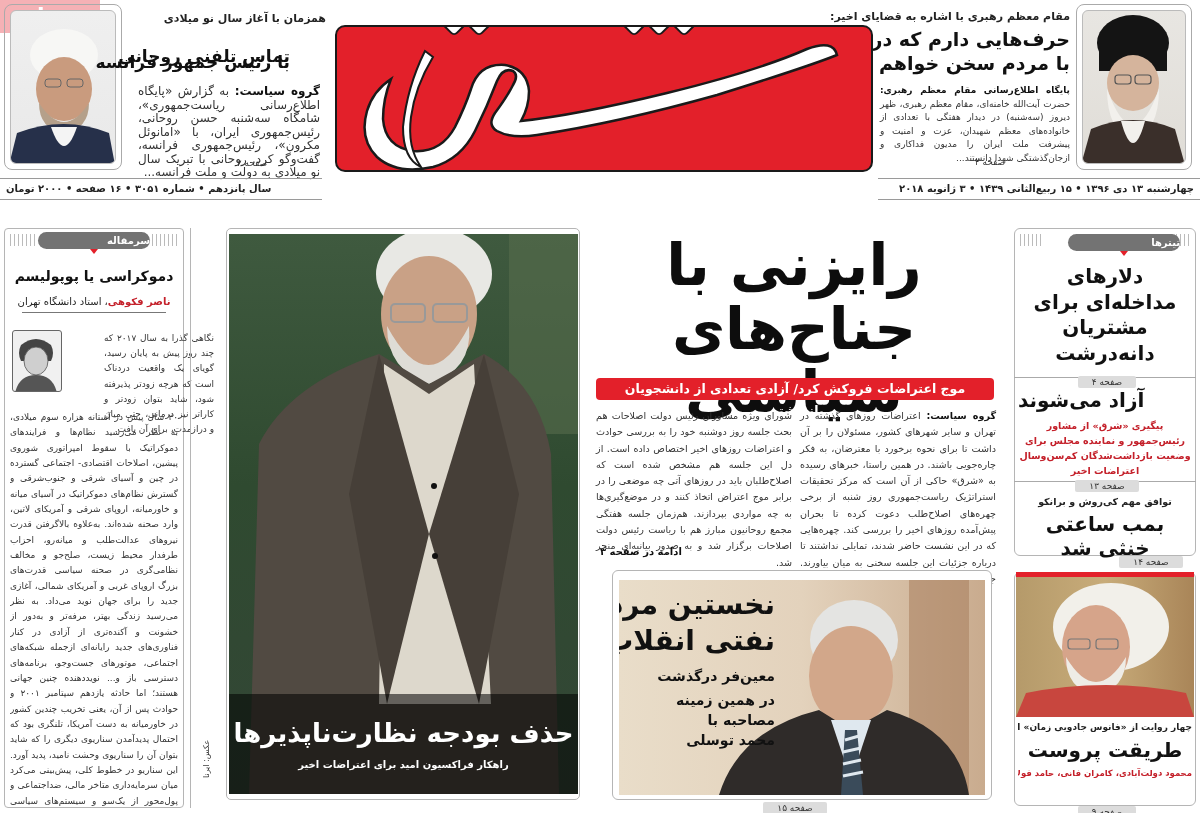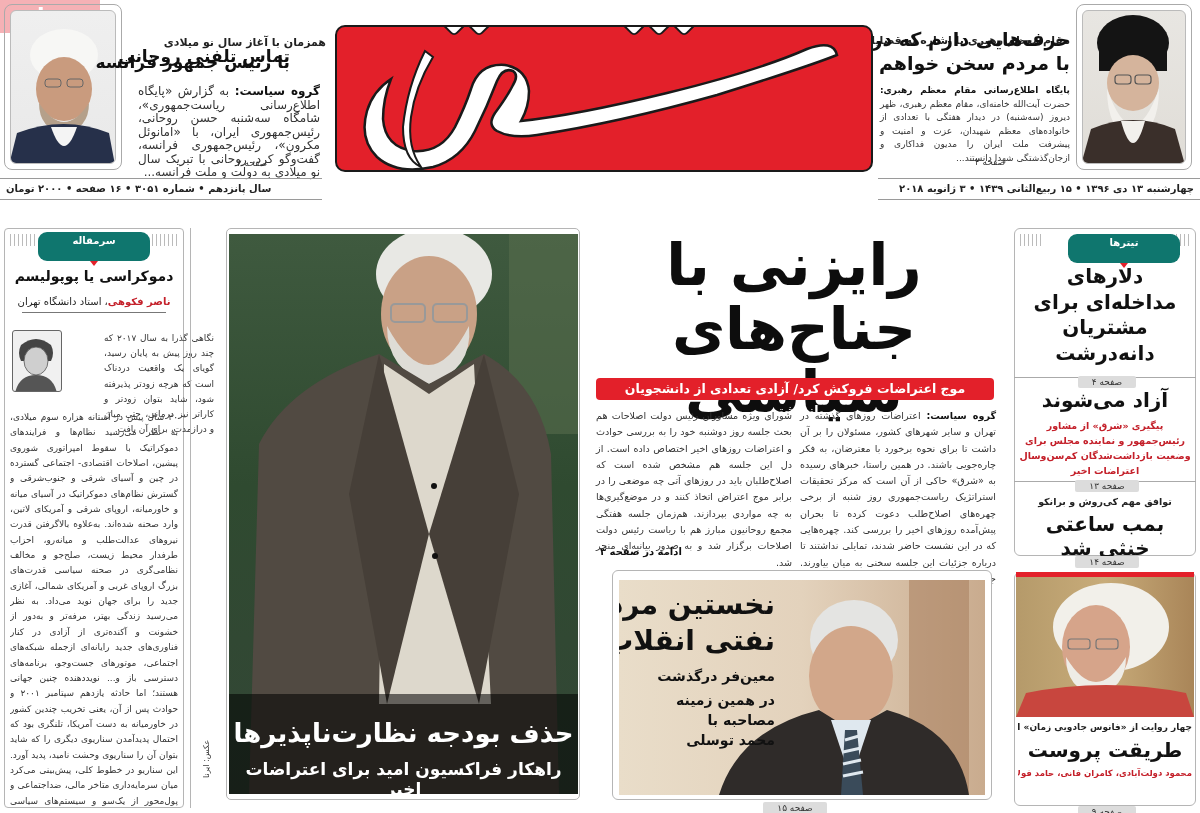--- a/index.html
+++ b/index.html
@@ -19,34 +19,34 @@
   }
   .logo-sub {
     position: absolute; right: 22px; bottom: 4px; color: #fff; font-family: "DejaVu Serif", serif;
     font-size: 34px; font-style: italic; font-weight: bold;
     -webkit-text-stroke: 1px #1a1a1a; letter-spacing: 1px;
   }
 
   .portrait { position: absolute; background: #ddd; border: 1px solid #bbb; border-radius: 6px; overflow: hidden; }
   .portrait-frame { position: absolute; border: 1px solid #aaa; border-radius: 8px; }
 
-  .kicker { font-size: 11px; font-weight: bold; color: #222; text-align: right; margin-top: 24px; }
+  .kicker { font-size: 11px; font-weight: bold; color: #222; text-align: right; }
   .head-lg { font-weight: bold; color: #111; text-align: right; line-height: 1.2; }
   .body-txt { font-size: 9.5px; line-height: 15.3px; color: #333; text-align: justify; text-align-last: right; }
   .body-txt b { color: #111; }
   .page-ref { font-size: 9px; color: #333; text-align: center; }
   .pill-grey { display: inline-block; background: #dcdcdc; padding: 1px 14px; border-radius: 2px; font-size: 9px; color: #333; }
 
   .dateline { position: absolute; font-size: 10px; font-weight: bold; color: #222; white-space: nowrap; }
 
   
   .box { position: absolute; border: 1px solid #b5b5b5; border-radius: 6px; background: #fff; }
   .red-pill {
-    position: absolute; background: #0f766e; color: #fff; font-size: 10px; font-weight: bold;
-    text-align: center; border-radius: 9px; height: 29px; line-height: 17px;
+    position: absolute; background: #737373; color: #fff; font-size: 10px; font-weight: bold;
+    text-align: right; border-radius: 9px; height: 17px; line-height: 17px;
   }
   .red-pill::after {
     content: ""; position: absolute; left: 50%; bottom: -5px; margin-left: -4px;
     border-left: 4px solid transparent; border-right: 4px solid transparent; border-top: 5px solid #e3202a;
   }
   .hatch { position: absolute; height: 12px; background: repeating-linear-gradient(90deg, #bbb 0 1px, transparent 1px 4px); }
 
   .sub-red { color: #c4202a; font-weight: bold; text-align: center; }
 
   .main-head { position: absolute; font-weight: bold; text-align: center; color: #0d0d0d; line-height: 1.08; }
@@ -173,21 +173,21 @@
     <rect x="204" y="70" width="34" height="18" rx="4" fill="none" stroke="#999" stroke-width="2"></rect>
     <path d="M20 560 L30 210 Q60 150 150 120 L200 150 L255 120 Q310 150 322 220 L330 560Z" fill="#514a42"></path>
     <path d="M155 130 L200 160 L245 130 L262 470 L150 470Z" fill="#ddd8cc"></path>
     <path d="M150 120 L200 300 L158 470 L120 260Z" fill="#463f38"></path>
     <path d="M255 120 L200 300 L250 470 L290 260Z" fill="#463f38"></path>
     <circle cx="205" cy="252" r="3" fill="#111"></circle>
     <circle cx="206" cy="322" r="3" fill="#111"></circle>
   </svg>
   <div class="caption-band" style="top:460px; height:100px;"></div>
   <div class="abs" style="left:0; right:0; top:484px; font-size:26px; font-weight:bold; color:#fff; text-align:center;">حذف بودجه نظارت‌ناپذیرها</div>
-  <div class="abs" style="left:0; right:0; top:525px; font-size:17px; font-weight:bold; color:#fff; text-align:center;">راهکار فراکسیون امید برای اعتراضات اخیر</div>
+  <div class="abs" style="left:0; right:0; top:525px; font-size:10px; font-weight:bold; color:#fff; text-align:center;">راهکار فراکسیون امید برای اعتراضات اخیر</div>
 </div>
 <div class="credit" style="left:202px; top:740px; height:60px;">عکس: ایرنا</div>
 
 <div class="main-head" style="left:592px; top:234px; width:404px; font-size:58px;">رایزنی با</div>
 <div class="main-head" style="left:592px; top:298px; width:404px; font-size:58px;">جناح‌های سیاسی</div>
 <div class="red-bar" style="left:596px; top:378px; width:398px;">موج اعتراضات فروکش کرد/ آزادی تعدادی از دانشجویان بازداشتی</div>
 
 <div class="abs body-txt" style="left:800px; top:408px; width:196px; font-size:9.6px; line-height:16.3px;">
   <b>گروه سیاست:</b>
   <span>اعتراضات روزهای گذشته در تهران و سایر شهرهای کشور، مسئولان را بر آن داشت تا برای نحوه برخورد با معترضان، به فکر چاره‌جویی باشند. در همین راستا، خبرهای رسیده به «شرق» حاکی از آن است که مرکز تحقیقات استراتژیک ریاست‌جمهوری روز شنبه از برخی چهره‌های اصلاح‌طلب دعوت کرده تا بحران پیش‌آمده روزهای اخیر را بررسی کند. چهره‌هایی که در این نشست حاضر شدند، تمایلی نداشتند تا درباره جزئیات این جلسه سخنی به میان بیاورند. جلسه</span>
@@ -221,30 +221,30 @@
 <div class="hatch" style="left:1020px; top:234px; width:22px;"></div>
 <div class="hatch" style="left:1168px; top:234px; width:22px;"></div>
 <div class="red-pill" style="left:1048px; top:234px; width:112px;margin-left:20px;">تیترها</div>
 
 <div class="abs head-lg" style="left:1018px; top:264px; width:174px; font-size:20px; text-align:center; line-height:1.28;">دلارهای مداخله‌ای برای مشتریان دانه‌درشت</div>
 <div class="rule" style="left:1014px; top:377px; width:182px; background:#aaa;"></div>
 <div class="abs" style="left:1072px; top:370px; width:70px; text-align:center;">
   <span class="pill-grey">صفحه ۴</span>
 </div>
 
-<div class="abs head-lg" style="left:1018px; top:388px; width:174px; font-size:20px; text-align:center;">آزاد می‌شوند</div>
+<div class="abs head-lg" style="left:1018px; top:388px; width:174px; font-size:20px; text-align:left;">آزاد می‌شوند</div>
 <div class="abs sub-red" style="left:1018px; top:418px; width:174px; font-size:9.5px; line-height:15px;">پیگیری «شرق» از مشاور رئیس‌جمهور و نماینده مجلس برای وضعیت بازداشت‌شدگان کم‌سن‌وسال اعتراضات اخیر</div>
 <div class="rule" style="left:1014px; top:481px; width:182px; background:#aaa;"></div>
 <div class="abs" style="left:1072px; top:474px; width:70px; text-align:center;">
   <span class="pill-grey">صفحه ۱۳</span>
 </div>
 
 <div class="abs" style="left:1018px; top:496px; width:174px; font-size:9.5px; font-weight:bold; text-align:center; color:#222;">توافق مهم کی‌روش و برانکو</div>
 <div class="abs head-lg" style="left:1018px; top:512px; width:174px; font-size:20px; text-align:center;">بمب ساعتی خنثی شد</div>
-<div class="abs" style="left:1072px; top:550px; width:70px; text-align:center;">
+<div class="abs" style="left:1116px; top:550px; width:70px; text-align:center;">
   <span class="pill-grey">صفحه ۱۴</span>
 </div>
 
 <div class="box" style="left:1014px; top:572px; width:182px; height:234px; border-radius:6px;"></div>
 <div class="abs" style="left:1016px; top:572px; width:178px; height:5px; background:#e3202a;"></div>
 <div class="photo" style="left:1016px; top:577px; width:178px; height:140px; background:linear-gradient(90deg,#b59a6a 0%,#c8ac7a 50%,#a98558 100%);">
   <svg width="178" height="140" viewBox="0 0 178 140">
     <ellipse cx="95" cy="50" rx="58" ry="44" fill="#f2f0ea"></ellipse>
     <ellipse cx="80" cy="70" rx="34" ry="42" fill="#d6a48a"></ellipse>
     <path d="M50 80 Q80 130 110 80 Q110 112 80 118 Q50 112 50 80Z" fill="#eeece6"></path>

